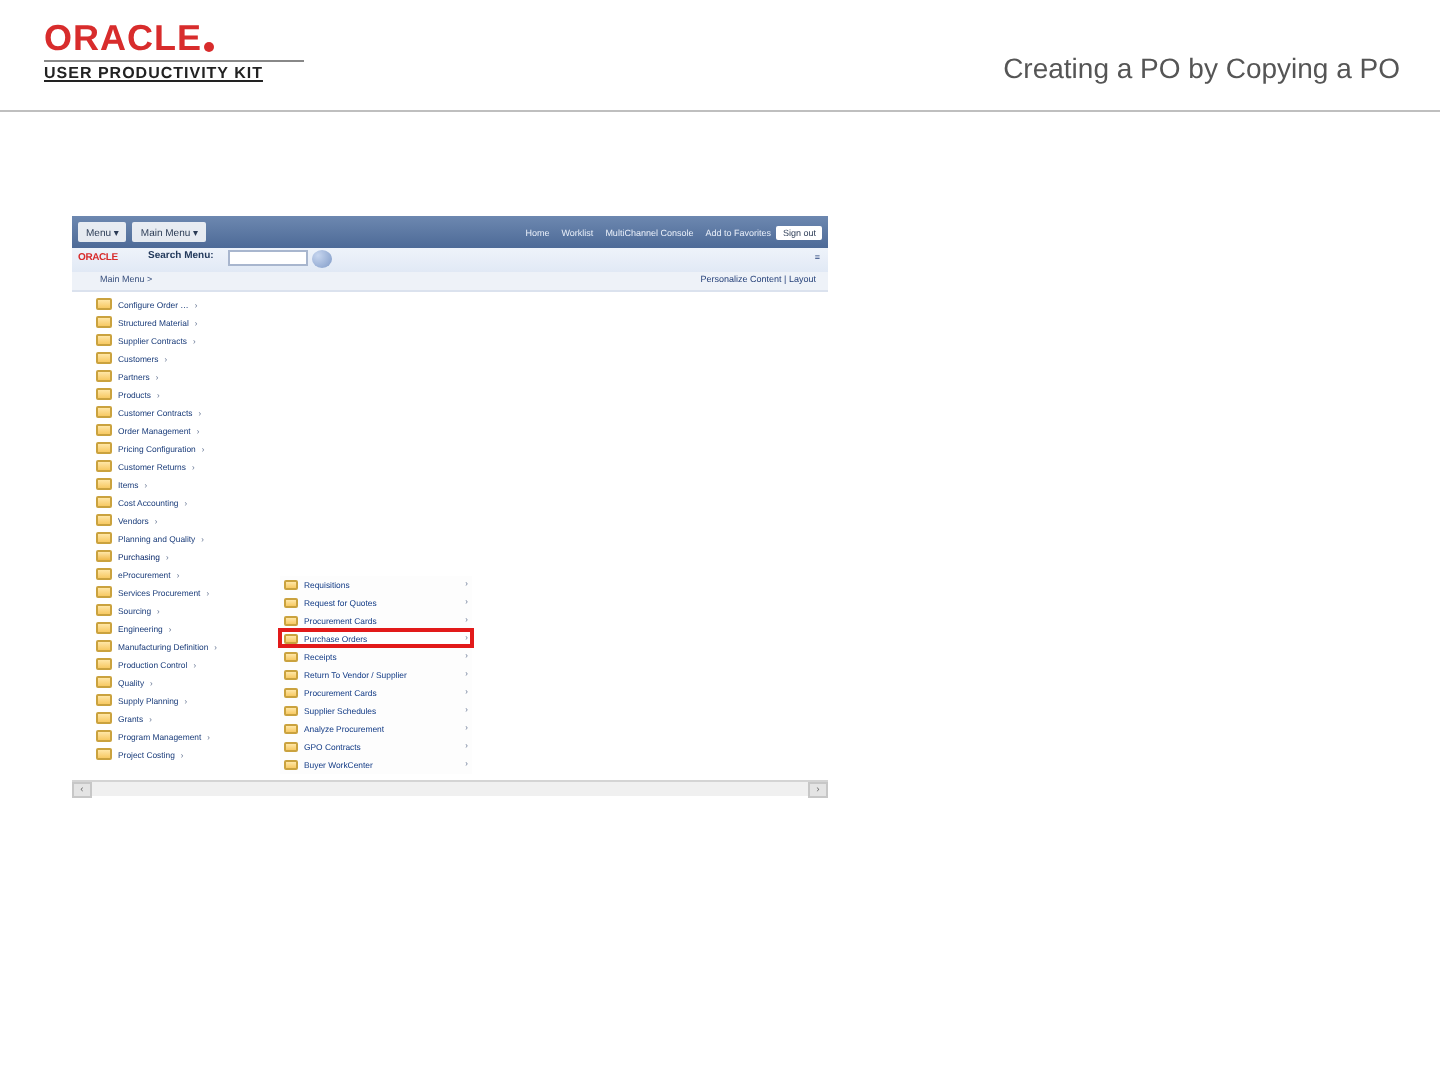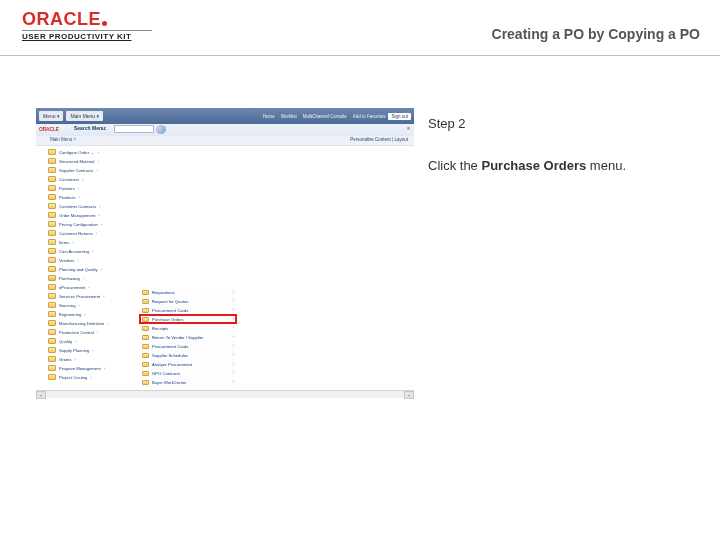--- a/index.html
+++ b/index.html
@@ -54,21 +54,20 @@
     color: #222;
     font-weight: bold;
     text-decoration: underline;
   }
   .page-title {
     position: absolute;
     right: 20px;
     top: 26px;
     font-size: 14px;
     color: #555;
-    font-weight: bold;
   }
 
   
   .main {
     position: relative;
     width: 100%;
     height: 484px;
   }
 
   
@@ -307,26 +306,20 @@
       <span>ORACLE</span><span class="dot"></span>
     </div>
     <div class="logo-rule"></div>
     <div class="logo-sub">USER PRODUCTIVITY KIT</div>
   </div>
   <div class="page-title">Creating a PO by Copying a PO</div>
 </div>
 
 <div class="main">
 
-  <div class="instruction">
-    <div class="step">Step 2</div>
-    <div>
-      <span>Click the </span><b>Purchase Orders</b><span> menu.</span>
-    </div>
-  </div>
 
   <div class="shot">
 
     <div class="app-header">
       <span class="box">Menu ▾</span>
       <span class="box">Main Menu ▾</span>
       <span class="spacer"></span>
       <span class="link">Home</span>
       <span class="link">Worklist</span>
       <span class="link">MultiChannel Console</span>

